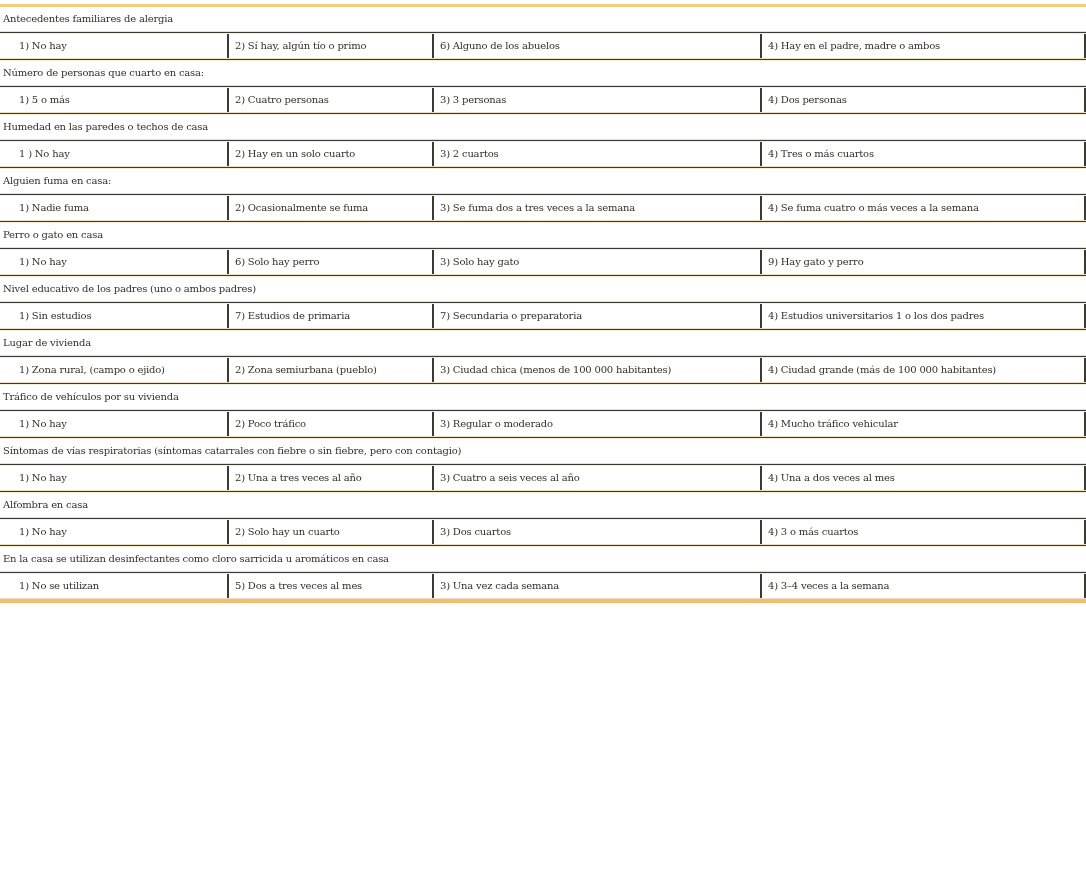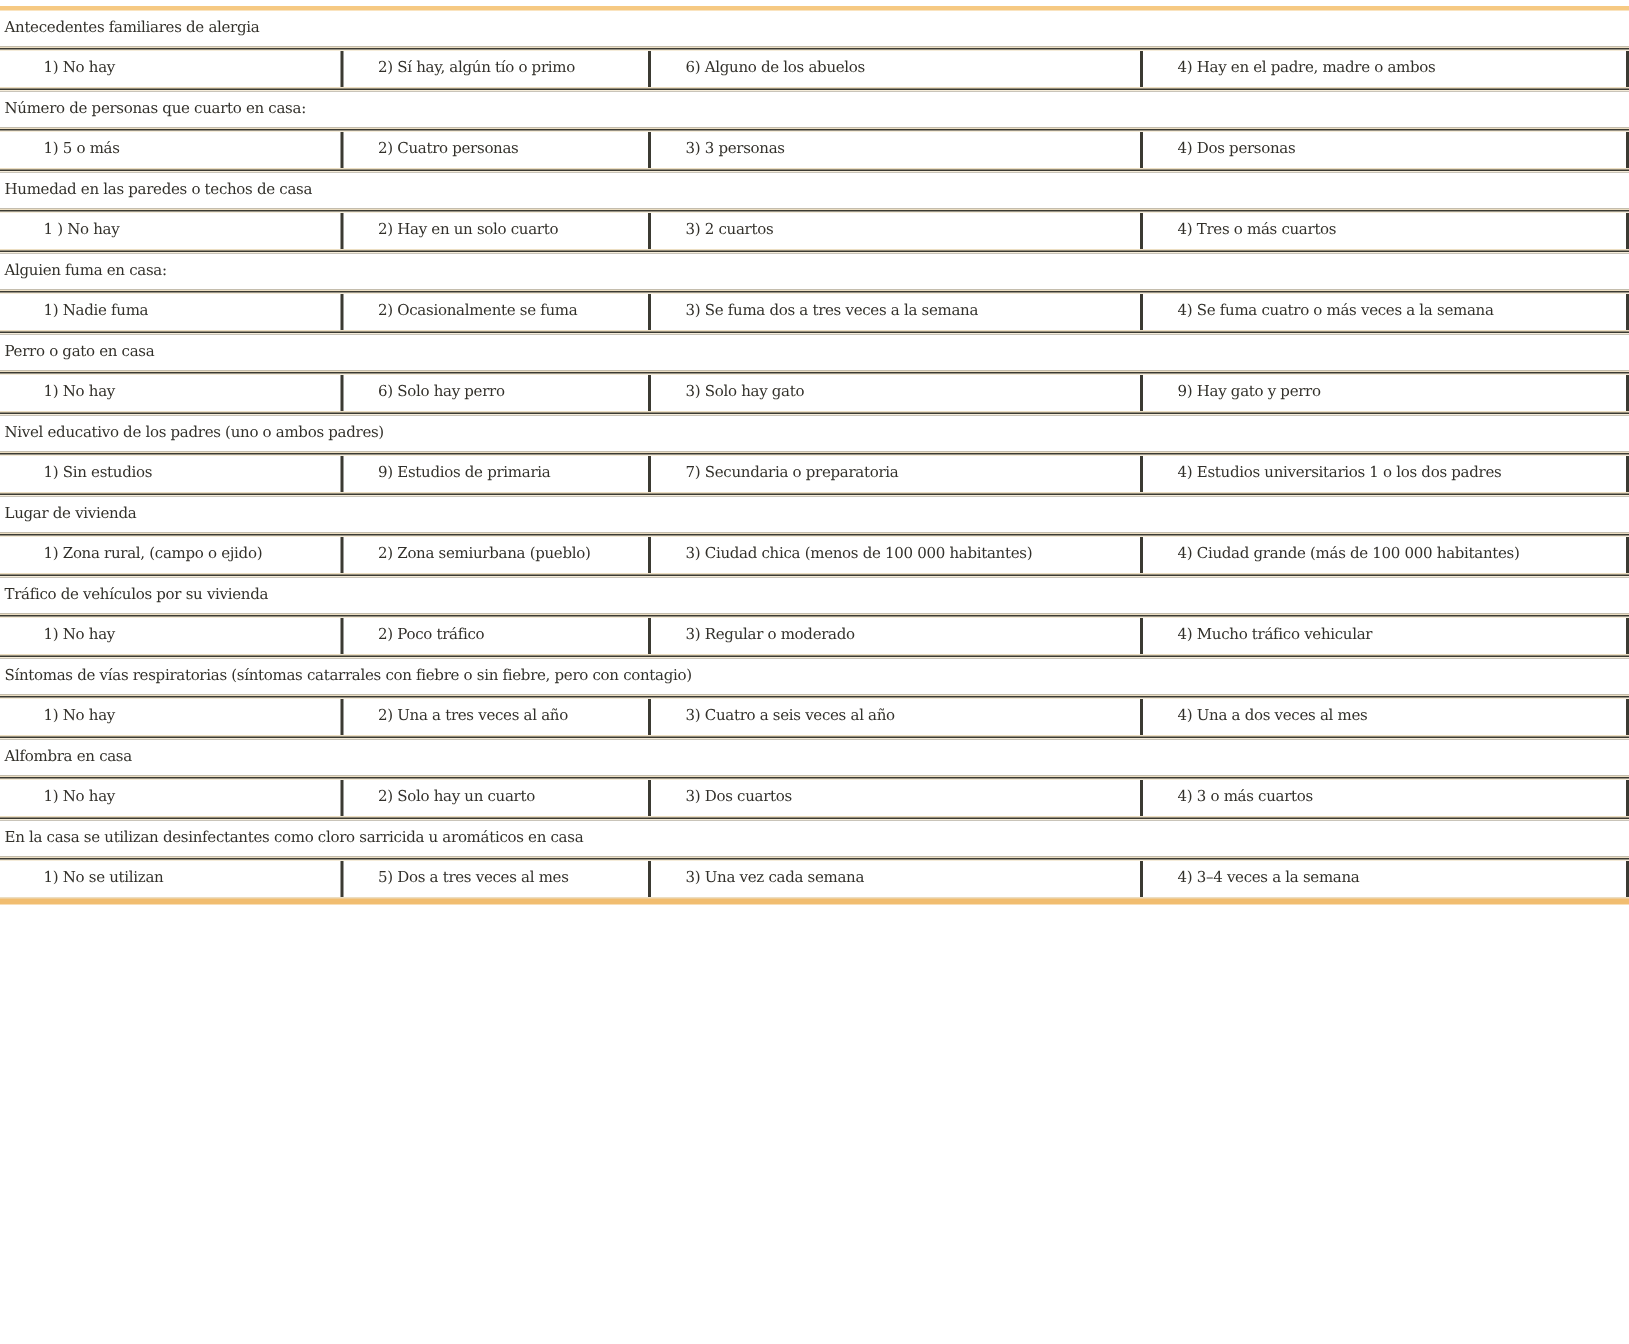--- a/index.html
+++ b/index.html
@@ -23,22 +23,22 @@
     border-bottom:1px solid #f5ecd9;
   }
   .o-row{
     display:grid;
     grid-template-columns:227px 205px 328px 1fr;
     height:24px;line-height:24px;
     border-right:2px solid var(--rule-dark,#3b3a32);
     box-sizing:border-box;
   }
   .cell{white-space:nowrap;box-sizing:border-box;}
-  .c1{padding-left:29px;}
-  .c2,.c3,.c4{border-left:2px solid var(--rule-dark,#3b3a32);padding-left:23px;}
+  .c1{padding-left:19px;}
+  .c2,.c3,.c4{border-left:2px solid var(--rule-dark,#3b3a32);padding-left:6px;}
 </style>
 </head>
 <body>
 
 <div class="page">
   <div class="band-top"></div>
 
   <div>
     <div class="q-row"><span>Antecedentes familiares de alergia</span></div>
     <div class="rule"></div>
@@ -97,21 +97,21 @@
       <div class="cell c4">9) Hay gato y perro</div>
     </div>
     <div class="rule"></div>
   </div>
 
   <div>
     <div class="q-row"><span>Nivel educativo de los padres (uno o ambos padres)</span></div>
     <div class="rule"></div>
     <div class="o-row">
       <div class="cell c1">1) Sin estudios</div>
-      <div class="cell c2">9) Estudios de primaria</div>
+      <div class="cell c2">7) Estudios de primaria</div>
       <div class="cell c3">7) Secundaria o preparatoria</div>
       <div class="cell c4">4) Estudios universitarios 1 o los dos padres</div>
     </div>
     <div class="rule"></div>
   </div>
 
 
   <div>
     <div class="q-row"><span>Lugar de vivienda</span></div>
     <div class="rule"></div>

